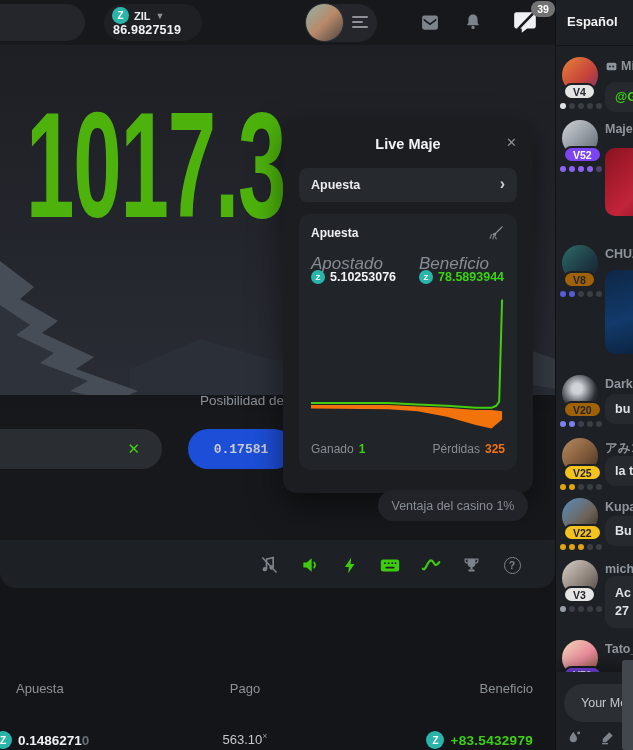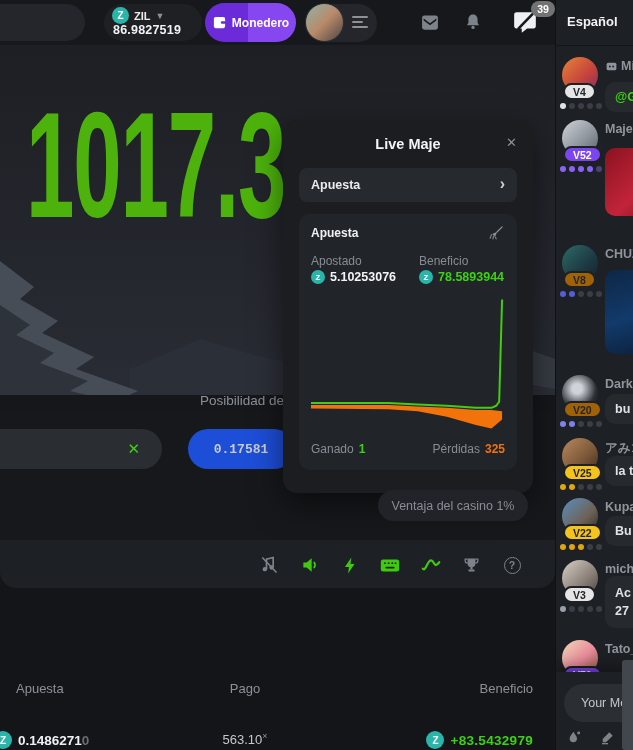--- a/index.html
+++ b/index.html
@@ -67,21 +67,21 @@
     z-index:10; box-shadow:0 12px 32px rgba(0,0,0,.5); }
   #ls-title { position:absolute; left:0; top:16px; width:100%; text-align:center; color:#f2f4f6; font-size:14.5px; font-weight:bold; }
   #ls-close { position:absolute; right:16px; top:15px; color:#8b9197; font-size:13px; cursor:pointer; }
   #ls-dropdown { position:absolute; left:16px; top:48px; right:16px; height:34px; background:#26292e; border-radius:8px;
     display:flex; align-items:center; justify-content:space-between; padding:0 12px; cursor:pointer; }
   #ls-dropdown .lbl { color:#e9ebee; font-size:12.5px; font-weight:bold; }
   #ls-dropdown .chev { color:#cfd3d8; font-size:16px; font-weight:bold; line-height:1; margin-top:-2px; }
   #ls-card { position:absolute; left:16px; top:94px; right:16px; height:256px; background:#212428; border-radius:10px; }
   #ls-card-title { position:absolute; left:12px; top:12px; color:#eef0f3; font-size:12px; font-weight:bold; }
   #ls-broom { position:absolute; right:12px; top:10px; cursor:pointer; }
-  .ls-lbl { position:absolute; top:40px; color:#878d94; font-size:12px; }
+  .ls-lbl { position:absolute; top:40px; color:#878d94; font-size:17px;font-style:italic; }
   .ls-val { position:absolute; top:56px; display:flex; align-items:center; gap:5px; font-size:12.5px; font-weight:bold; }
   #ls-wagered-val { color:#f2f4f6; }
   #ls-profit-val { color:#3bd30f; }
   #ls-chart { position:absolute; left:12px; top:80px; width:194px; height:138px; }
   #ls-footer { position:absolute; left:12px; right:12px; top:228px; display:flex; justify-content:space-between; font-size:12px; }
   #ls-footer .k { color:#878d94; }
   #won-val { color:#3bd30f; font-weight:bold; margin-left:5px; }
   #lost-val { color:#f2720c; font-weight:bold; margin-left:5px; }
 
   
@@ -245,26 +245,20 @@
   <div id="header">
     <div class="hpill" style="left:-45px;top:4px;width:130px;height:37px"></div>
     <div id="currency-group">
       <div id="zil-row">
         <span class="coin" style="width:17px;height:17px;font-size:10px">Z</span>
         <span id="zil-code">ZIL</span>
         <span id="zil-chevron">▼</span>
       </div>
       <div id="balance">86.9827519</div>
     </div>
-    <button id="wallet-btn">
-      <svg viewBox="0 0 24 24" width="15" height="15">
-          <path fill="#fff" d="M3 6c0-1.7 1.3-3 3-3h12c1.7 0 3 1.3 3 3v12c0 1.7-1.3 3-3 3H6c-1.7 0-3-1.3-3-3V6zm13 4a2 2 0 100 4h5v-4h-5z"></path>
-        </svg>
-      <span>Monedero</span>
-    </button>
     <div id="avatar-pill"></div>
     <div id="top-avatar"></div>
     <div id="menu-icon">
         <i></i>
         <i></i>
         <i></i>
       </div>
     <div class="hicon" style="left:418px;top:13px">
       <svg viewBox="0 0 24 24" width="24" height="19">
           <rect x="2" y="3" width="20" height="18" rx="3" fill="#7d838a"></rect>

